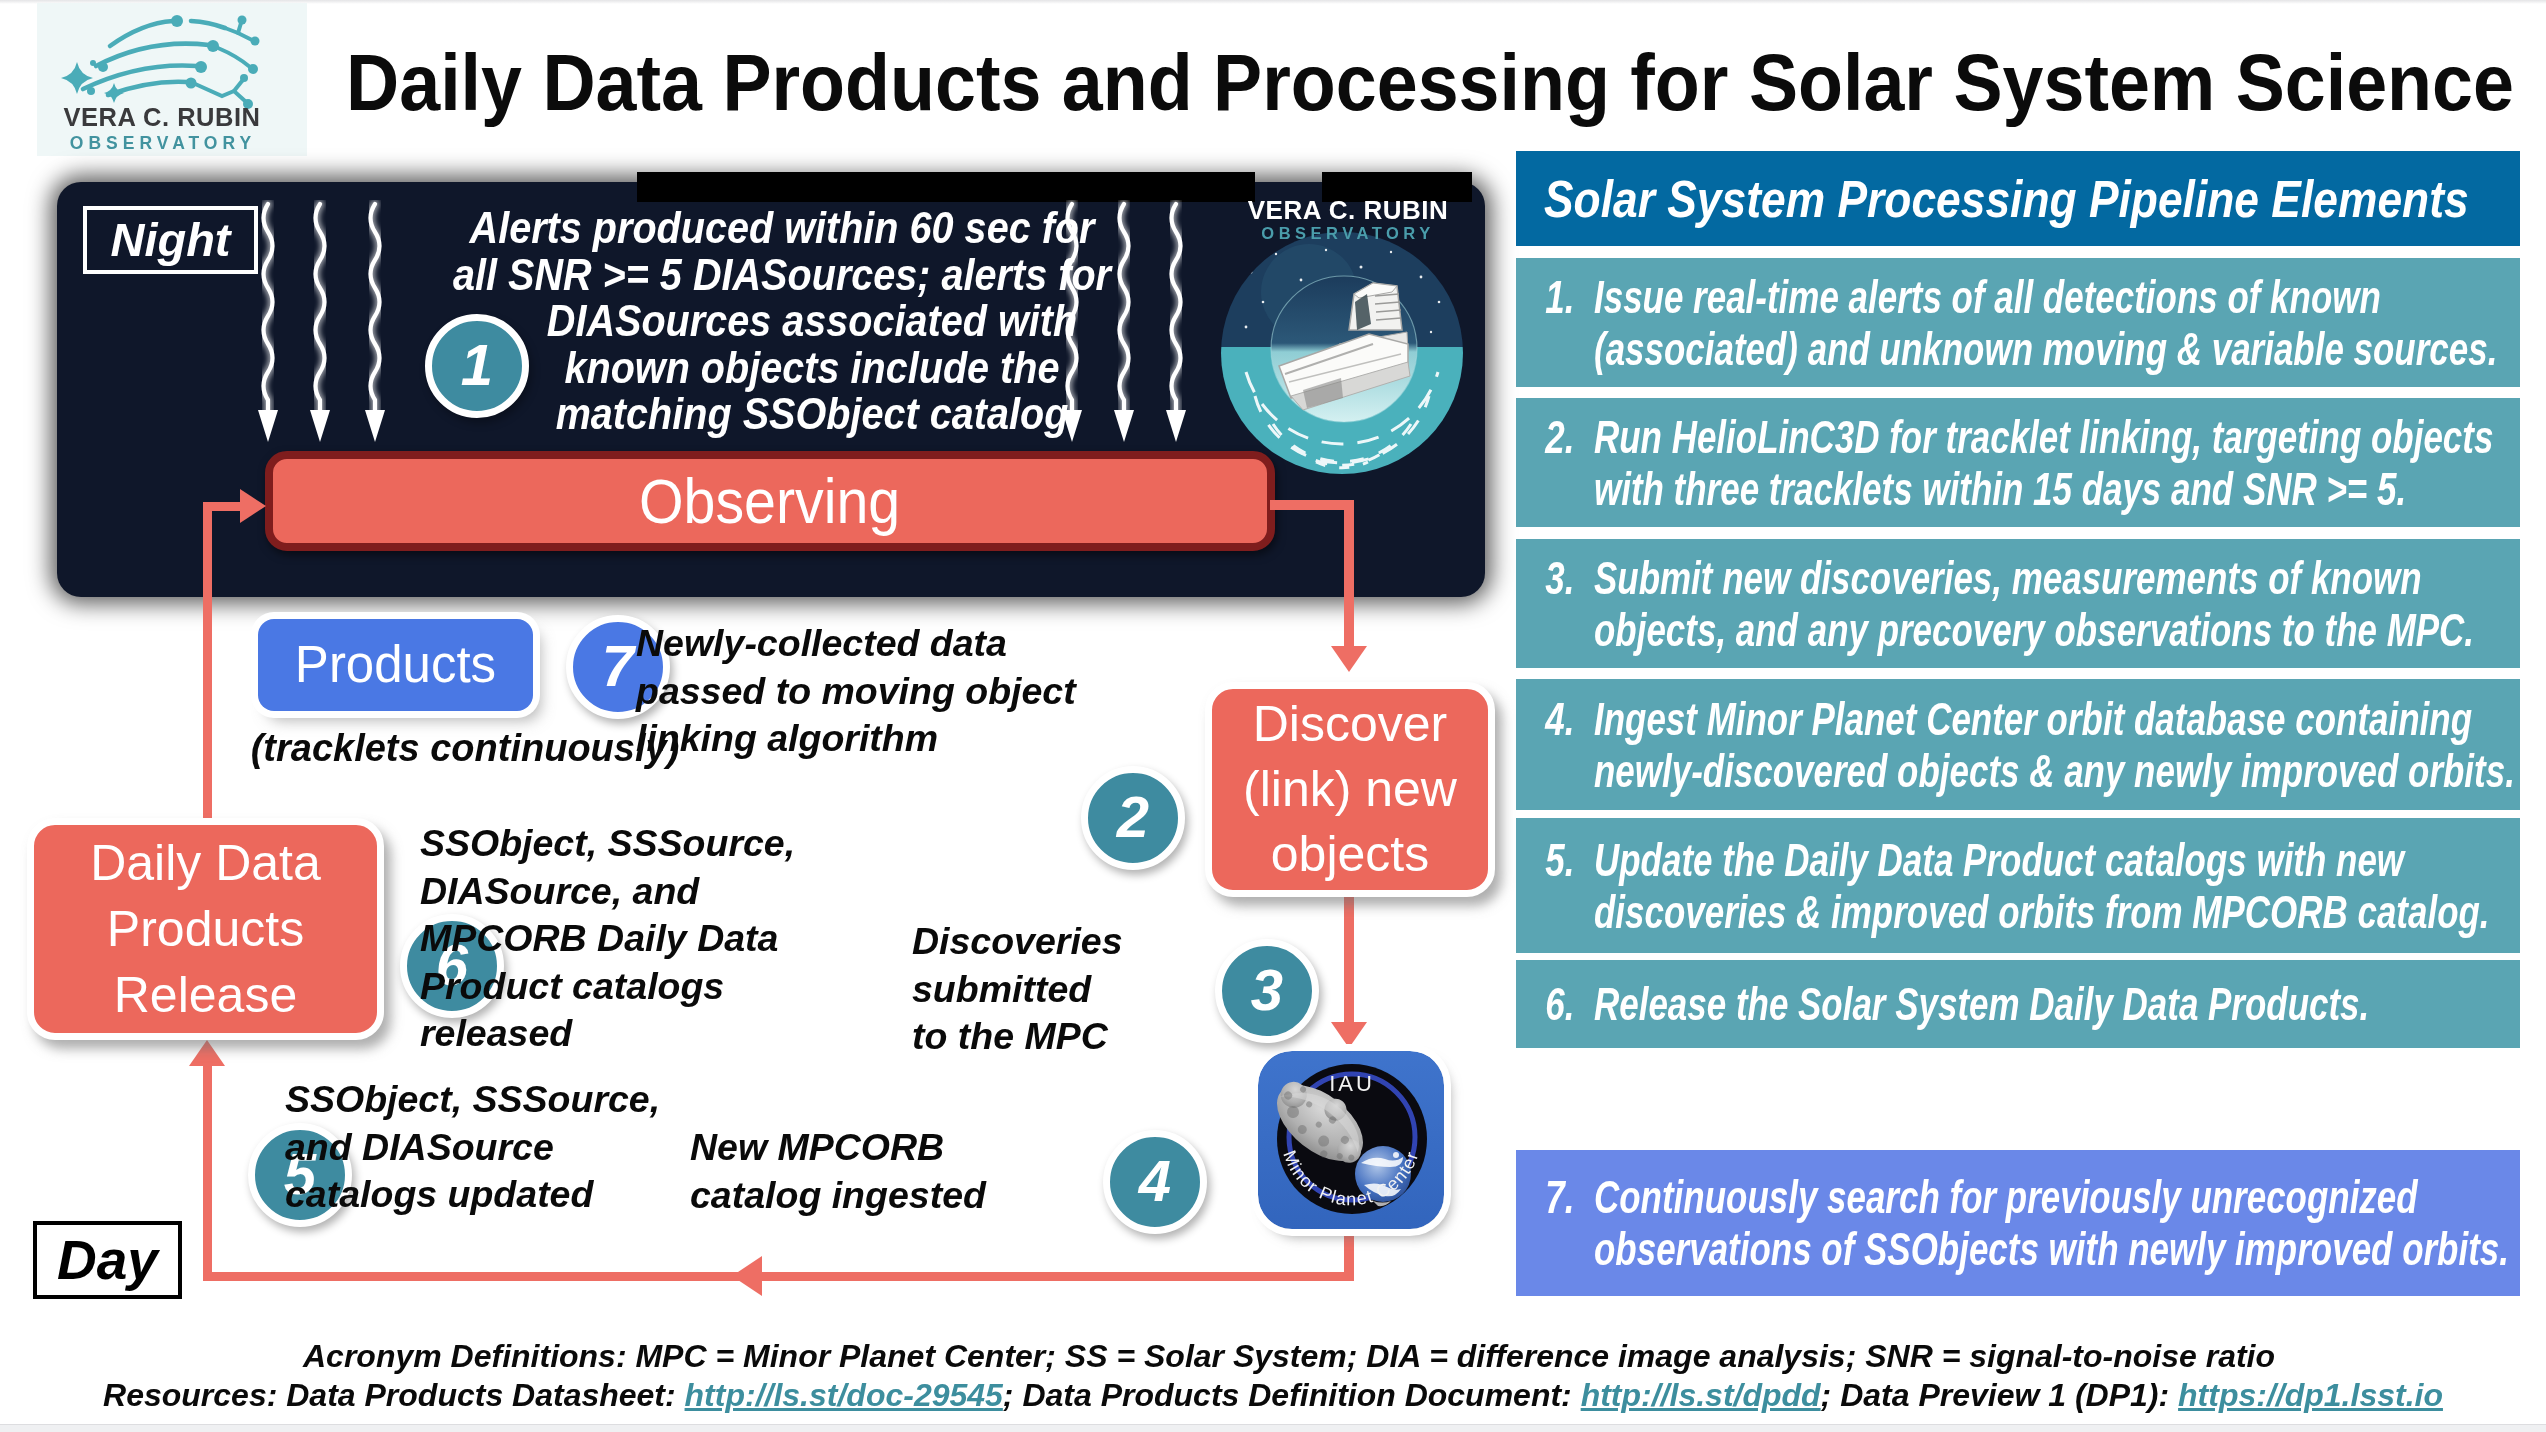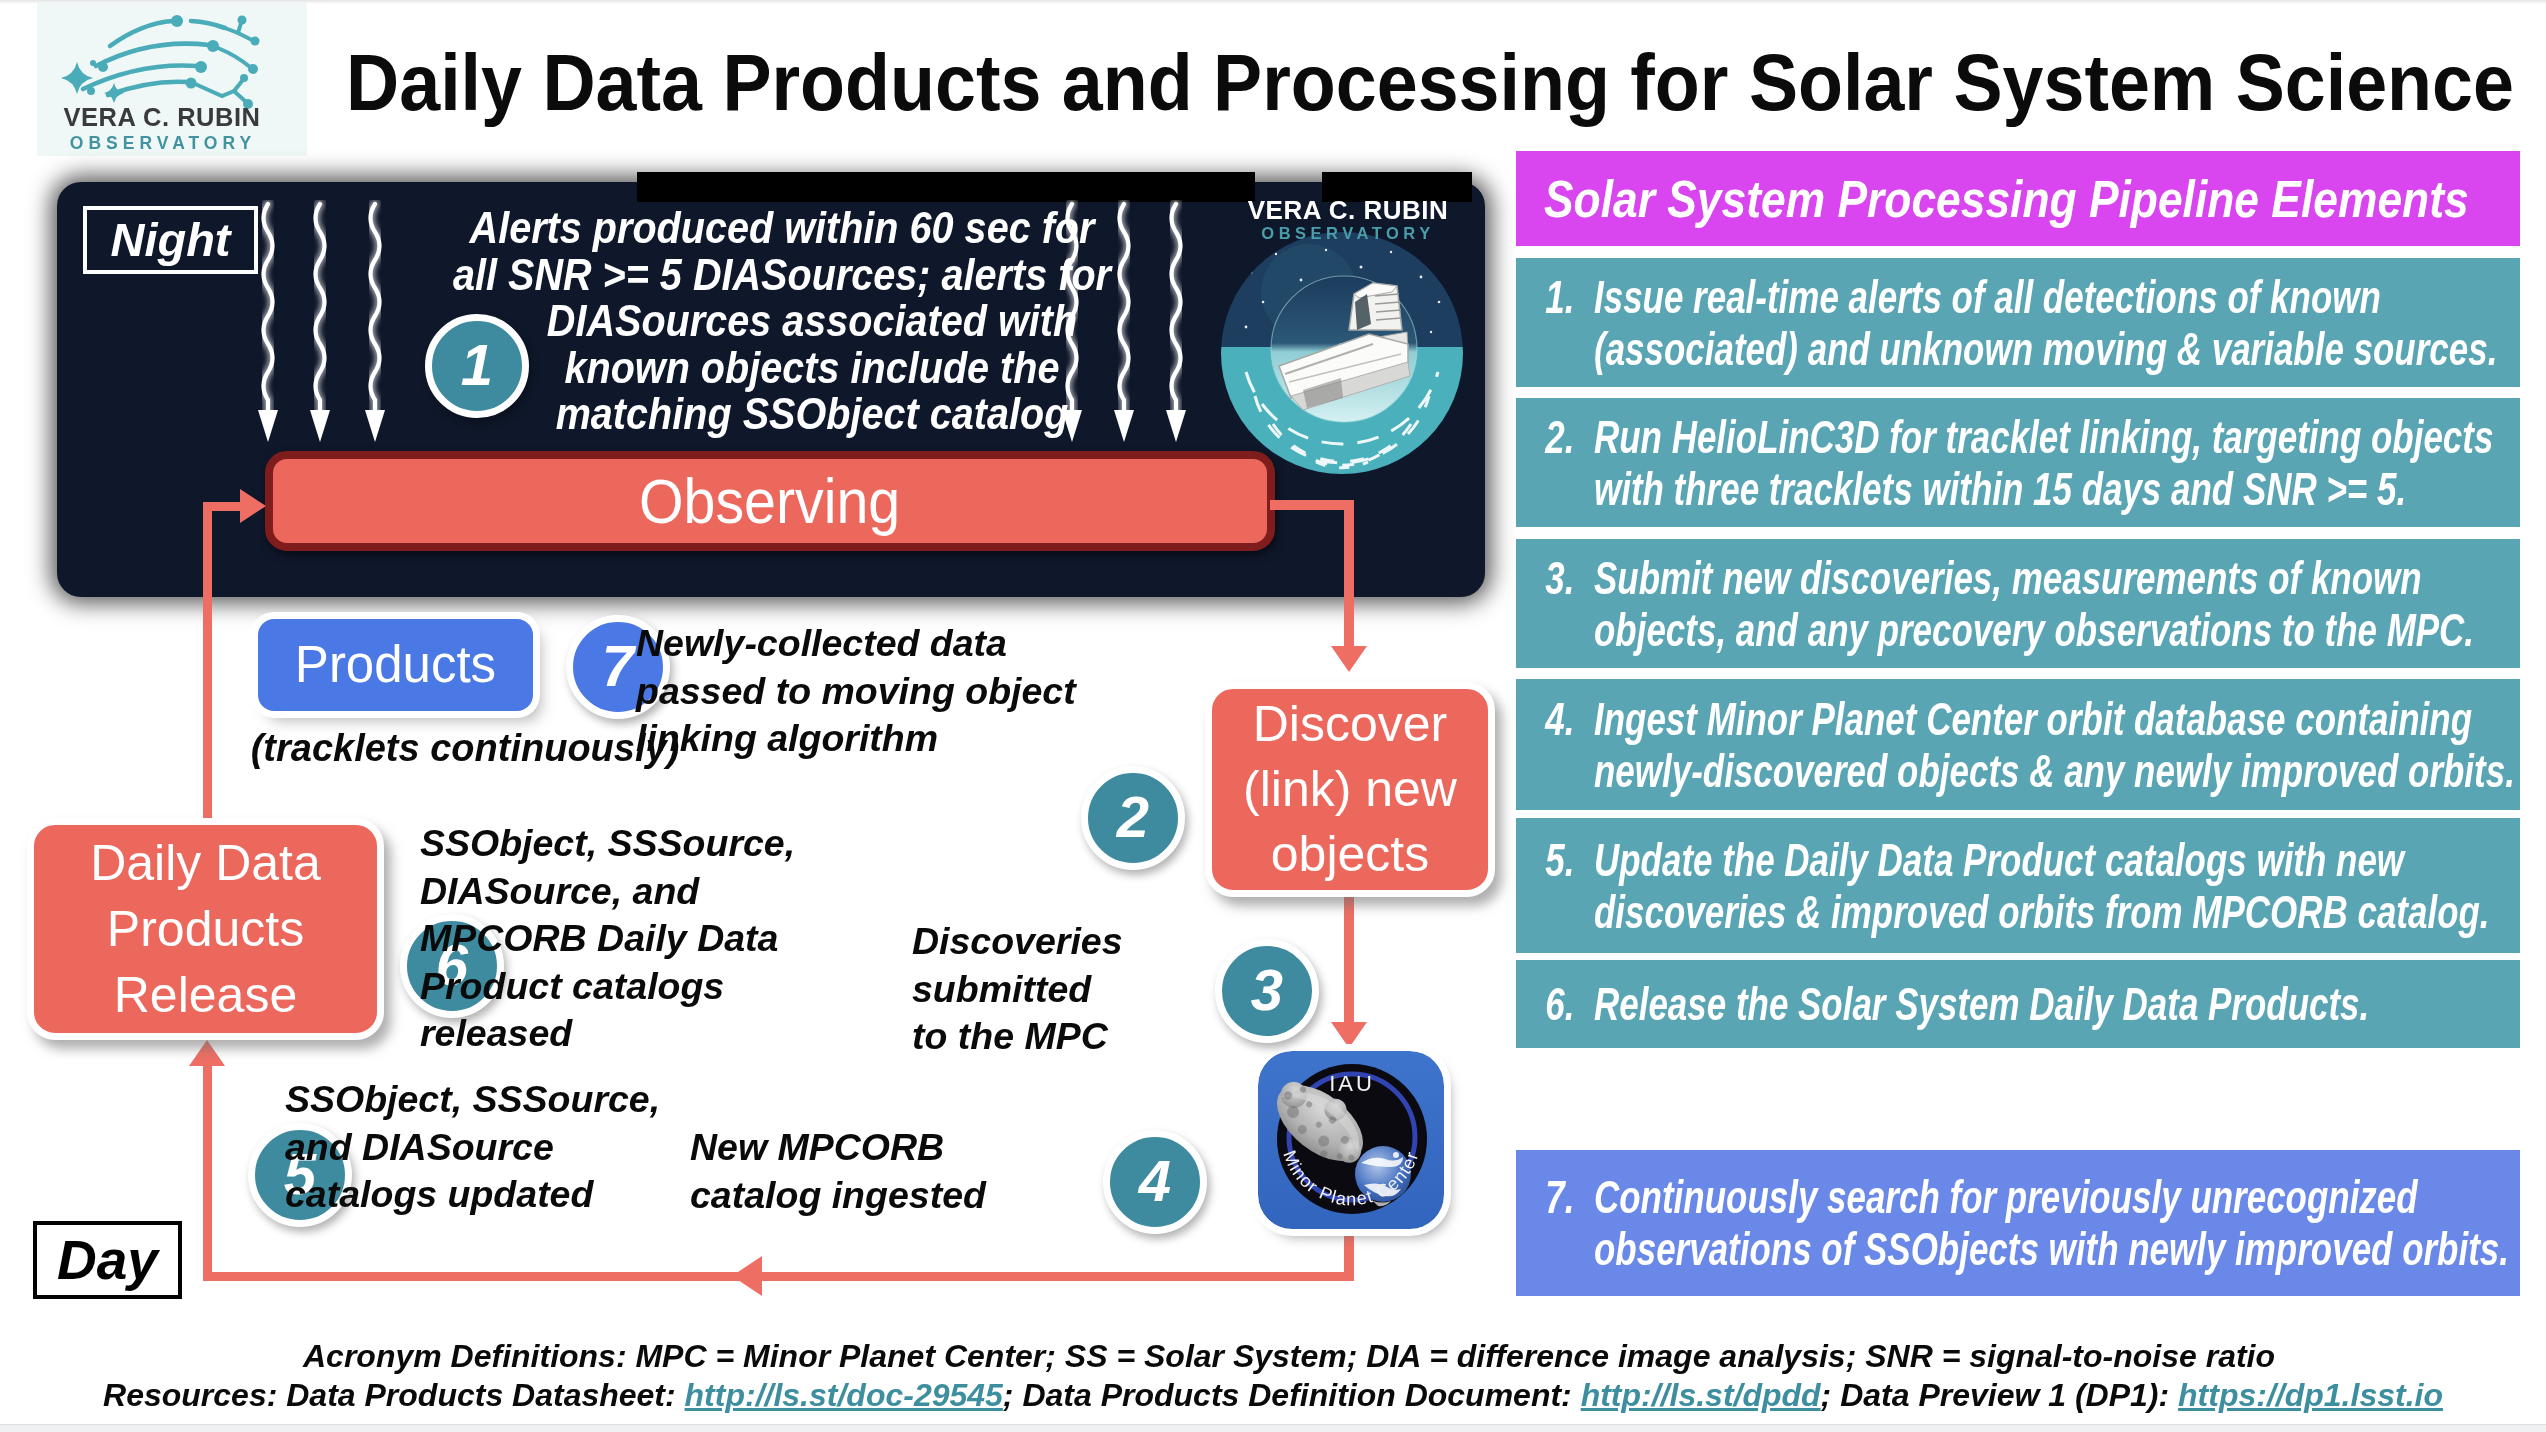--- a/index.html
+++ b/index.html
@@ -33,21 +33,21 @@
 #discover{left:1205px;top:682px;width:276px;height:198px;font-size:50px;line-height:65px;padding-top:3px;}
 
 #precovery{left:258px;top:619px;width:275px;height:92px;background:#4a78e4;border-radius:16px;color:#fff;font-size:51px;text-align:center;line-height:92px;box-shadow:0 0 0 7px #fff,8px 10px 14px rgba(120,120,120,0.5);}
 #perfcont{left:230px;top:727px;width:470px;text-align:center;font-size:38px;font-weight:bold;font-style:italic;color:#0a0a0a;}
 
 .btxt{position:absolute;font-weight:bold;font-style:italic;color:#0a0a0a;font-size:37.5px;line-height:47.5px;}
 
 #daybox{left:33px;top:1221px;width:141px;height:70px;border:4px solid #000;color:#000;font-weight:bold;font-style:italic;font-size:55px;text-align:center;line-height:70px;}
 
 .rp{position:absolute;left:1516px;width:1004px;box-sizing:border-box;background:#5aa5b3;color:#fff;font-weight:bold;font-style:italic;}
-#rphead{top:151px;height:95px;background:#d946ef;font-size:52.5px;line-height:95px;padding-left:28px;}
+#rphead{top:151px;height:95px;background:#0369a1;font-size:52.5px;line-height:95px;padding-left:28px;}
 #rphead span{display:inline-block;white-space:nowrap;transform:scaleX(0.845);transform-origin:0 50%;}
 .rpitem{display:flex;align-items:center;padding-left:78px;}
 .rpitem .itxt{position:relative;}.rpitem .num{position:absolute;left:-64px;top:0;}
 .rpitem .itxt{flex:1;}
 .rpitem,.rpitem .itxt{font-size:46px;line-height:52px;}
 .rpitem .itxt{white-space:nowrap;transform:scaleX(0.76);transform-origin:0 50%;}
 #rp7{background:#6a88e8;}
 
 #acro1{left:0;top:1338px;width:2546px;text-align:center;font-size:32px;font-weight:bold;font-style:italic;color:#0a0a0a;margin-left:16px;}
 #acro2{left:0;top:1377px;width:2546px;text-align:center;font-size:32px;font-weight:bold;font-style:italic;color:#0a0a0a;}

